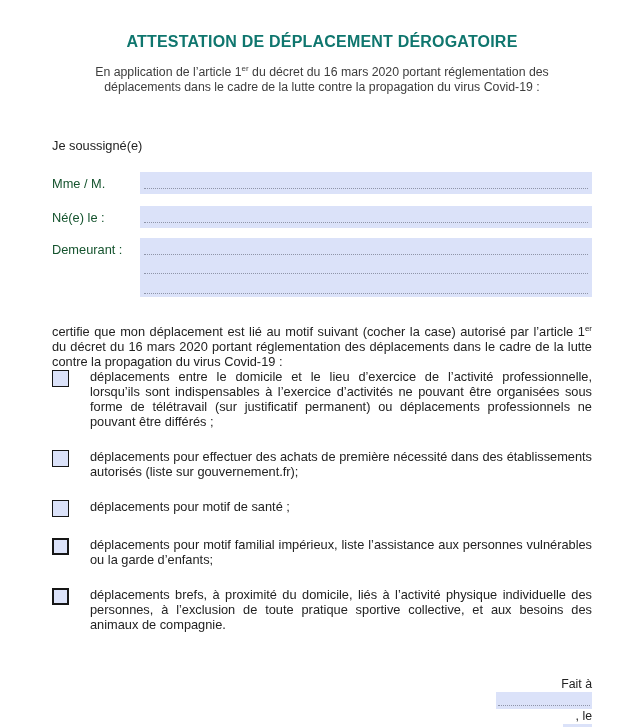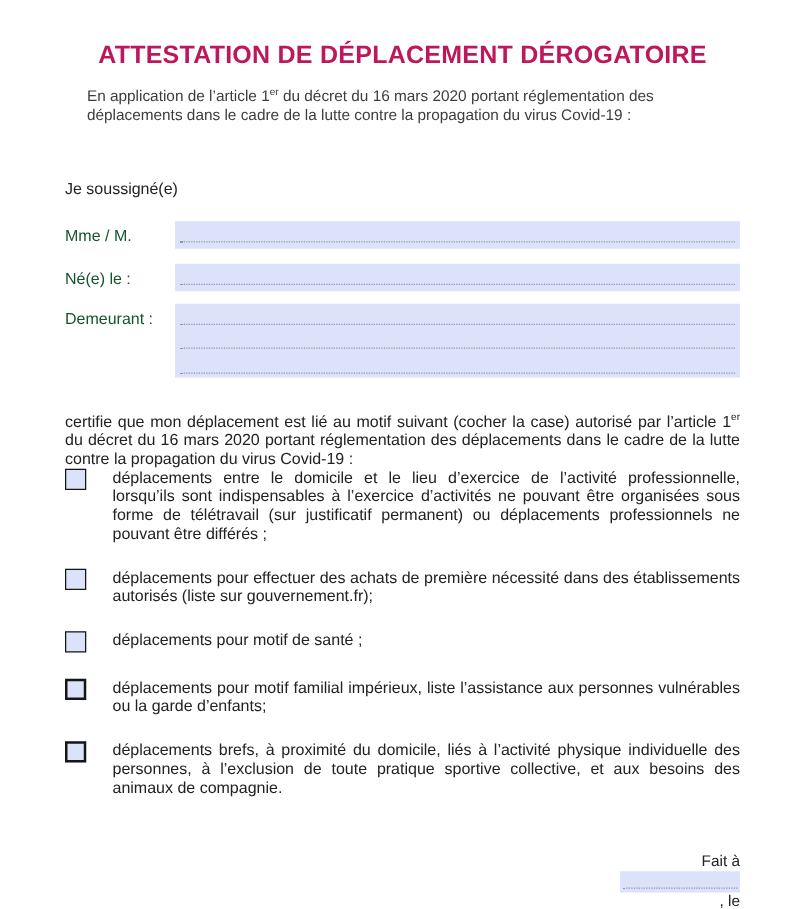--- a/index.html
+++ b/index.html
@@ -12,29 +12,29 @@
     background: #ffffff;
     font-family: "Liberation Sans", sans-serif;
     color: #222222;
     overflow: hidden;
   }
   .content { padding: 0 48px 0 52px; }
 
   .title {
     margin-top: 33px;
     text-align: center;
-    font-size: 20px;
+    font-size: 16px;
     font-weight: 700;
-    color: #be185d;
+    color: #0f766e;
     letter-spacing: 0.2px;
   }
   .subtitle {
     margin: 11px auto 0 auto;
     max-width: 505px;
-    text-align: left;
+    text-align: center;
     font-size: 12.3px;
     line-height: 14.5px;
     color: #3d3d3d;
   }
   sup { font-size: 8px; }
 
   .intro { margin-top: 44px; font-size: 12.8px; color: #222; }
 
   .field-row { display: flex; align-items: center; }
   .row-identity { margin-top: 19px; }

